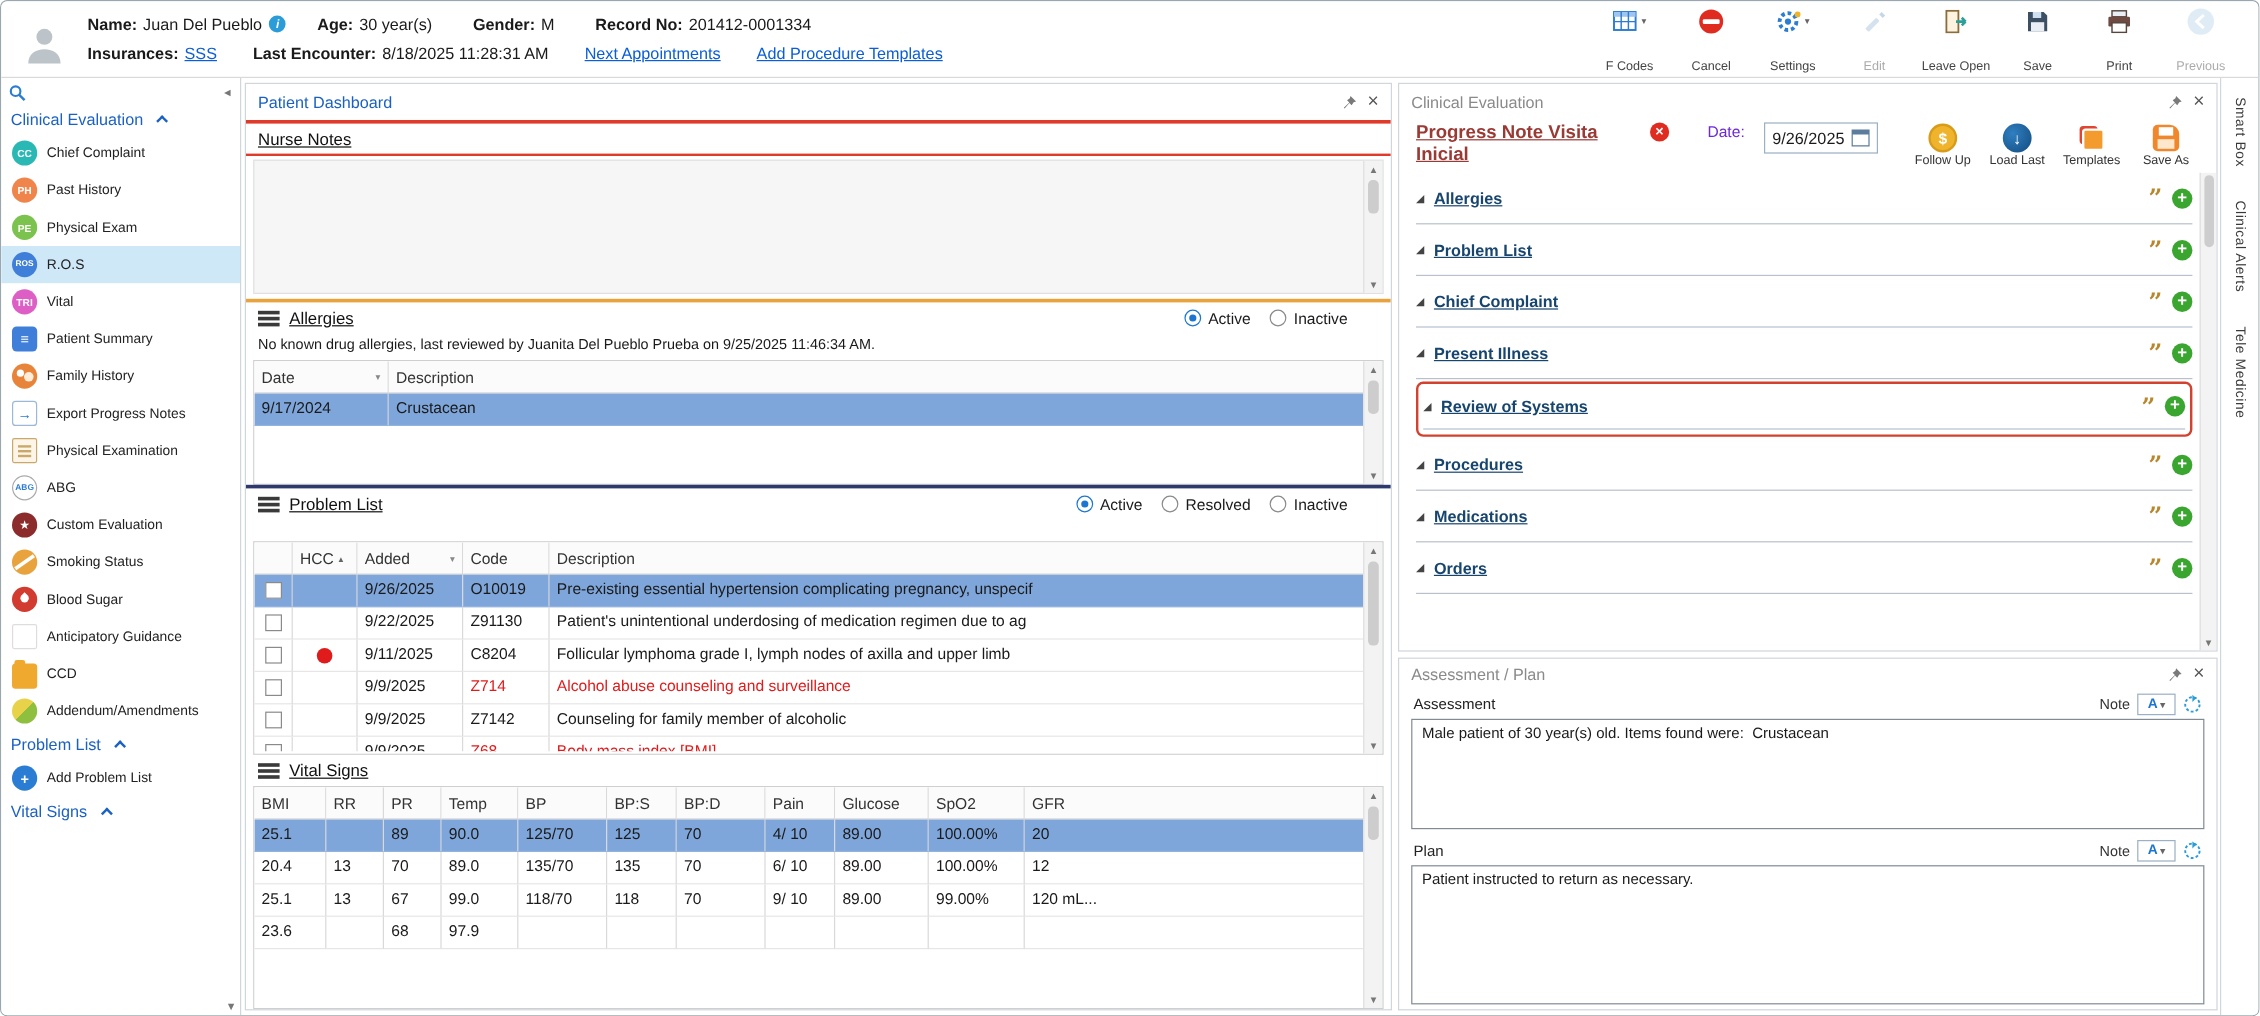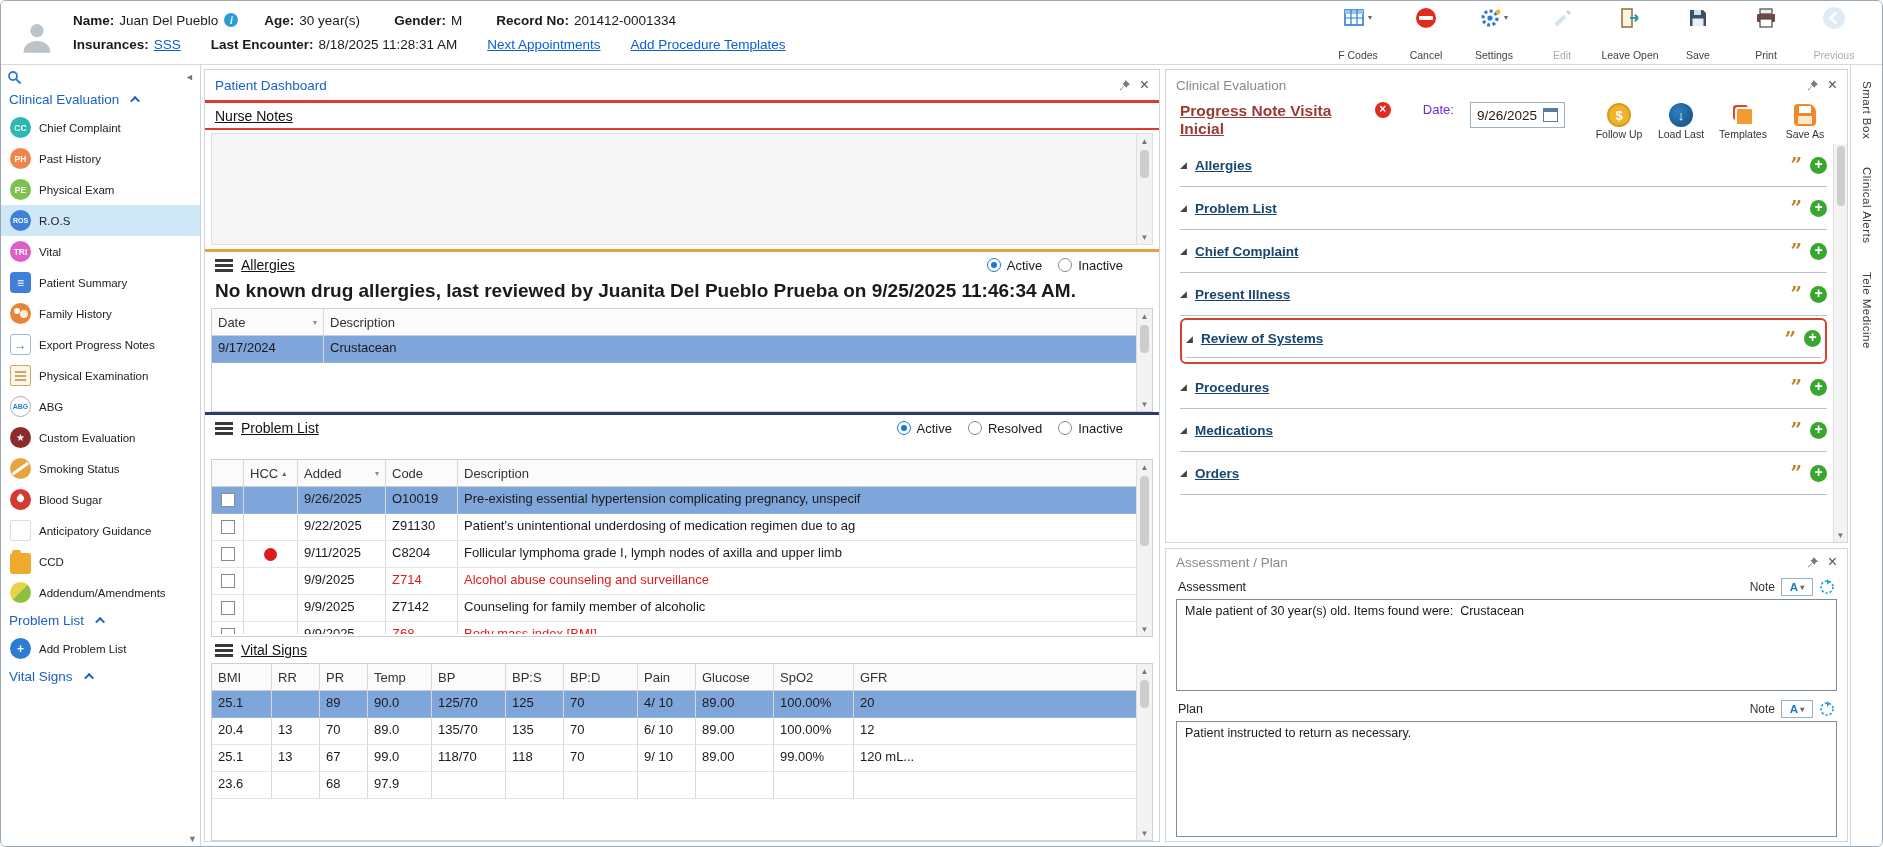--- a/index.html
+++ b/index.html
@@ -77,21 +77,21 @@
 .notes-box{height:112px;margin:3px 6px 4px;border:1px solid #e0e0e0;background:#f6f6f6;display:flex}
 .notes-inner{flex:1}
 .sec-row{display:flex;align-items:center;gap:8px;padding:5px 10px;flex:0 0 auto}
 .hamb{width:18px;height:13px;border-top:3px solid #3a3a3a;border-bottom:3px solid #3a3a3a;position:relative;cursor:pointer}
 .hamb::after{content:"";position:absolute;left:0;right:0;top:2px;height:3px;background:#3a3a3a}
 .filters{margin-left:auto;display:flex;align-items:center;gap:6px;padding-right:16px}
 .radio{width:14px;height:14px;border:1px solid #8a8a8a;border-radius:50%;background:#fff;position:relative;cursor:pointer;flex:0 0 auto}
 .radio.sel{border-color:#1c76d1}
 .radio.sel::after{content:"";position:absolute;inset:3px;background:#1c76d1;border-radius:50%}
 .rlbl{font-size:13px;margin-right:10px}
-.review{font-weight:bold;font-size:19px;padding:2px 10px 6px}
+.review{font-weight:normal;font-size:12px;padding:2px 10px 6px}
 .tblwrap{margin:0 6px;border:1px solid #cfcfcf;display:flex;overflow:hidden;flex:0 0 auto}
 .tblwrap.grow{flex:1;min-height:0;margin-bottom:0}
 .tbl{flex:1;display:flex;flex-direction:column;background:#fff;min-width:0}
 .trow{display:flex;flex:0 0 auto}
 .cell{padding:4px 6px;font-size:13px;border-right:1px solid #d9d9d9;border-bottom:1px solid #e6e6e6;white-space:nowrap;overflow:hidden;height:27px}
 .thead .cell{background:#fbfbfb;color:#333;border-bottom:1px solid #cfcfcf;display:flex;align-items:center;cursor:pointer}
 .trow.selected .cell{background:var(--selection,#7ea6db);border-bottom-color:#93b3dd}
 .redrow .cell{color:#e01b1b}
 .farrow{margin-left:auto;font-size:8px;color:#888}
 .sarrow{margin-left:4px;font-size:8px;color:#666}

